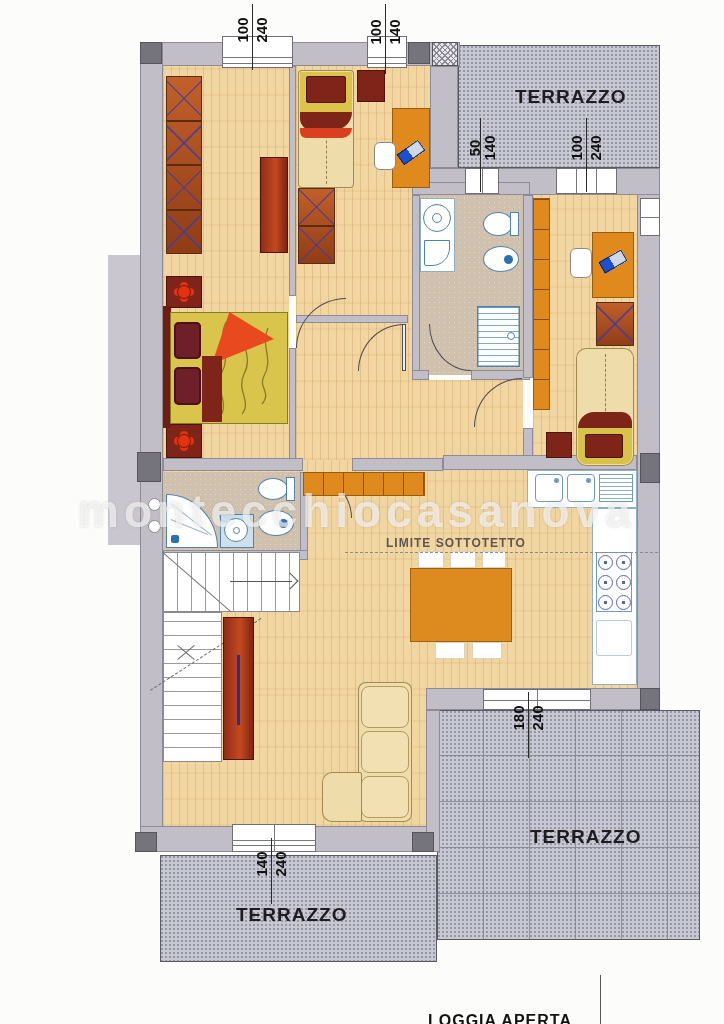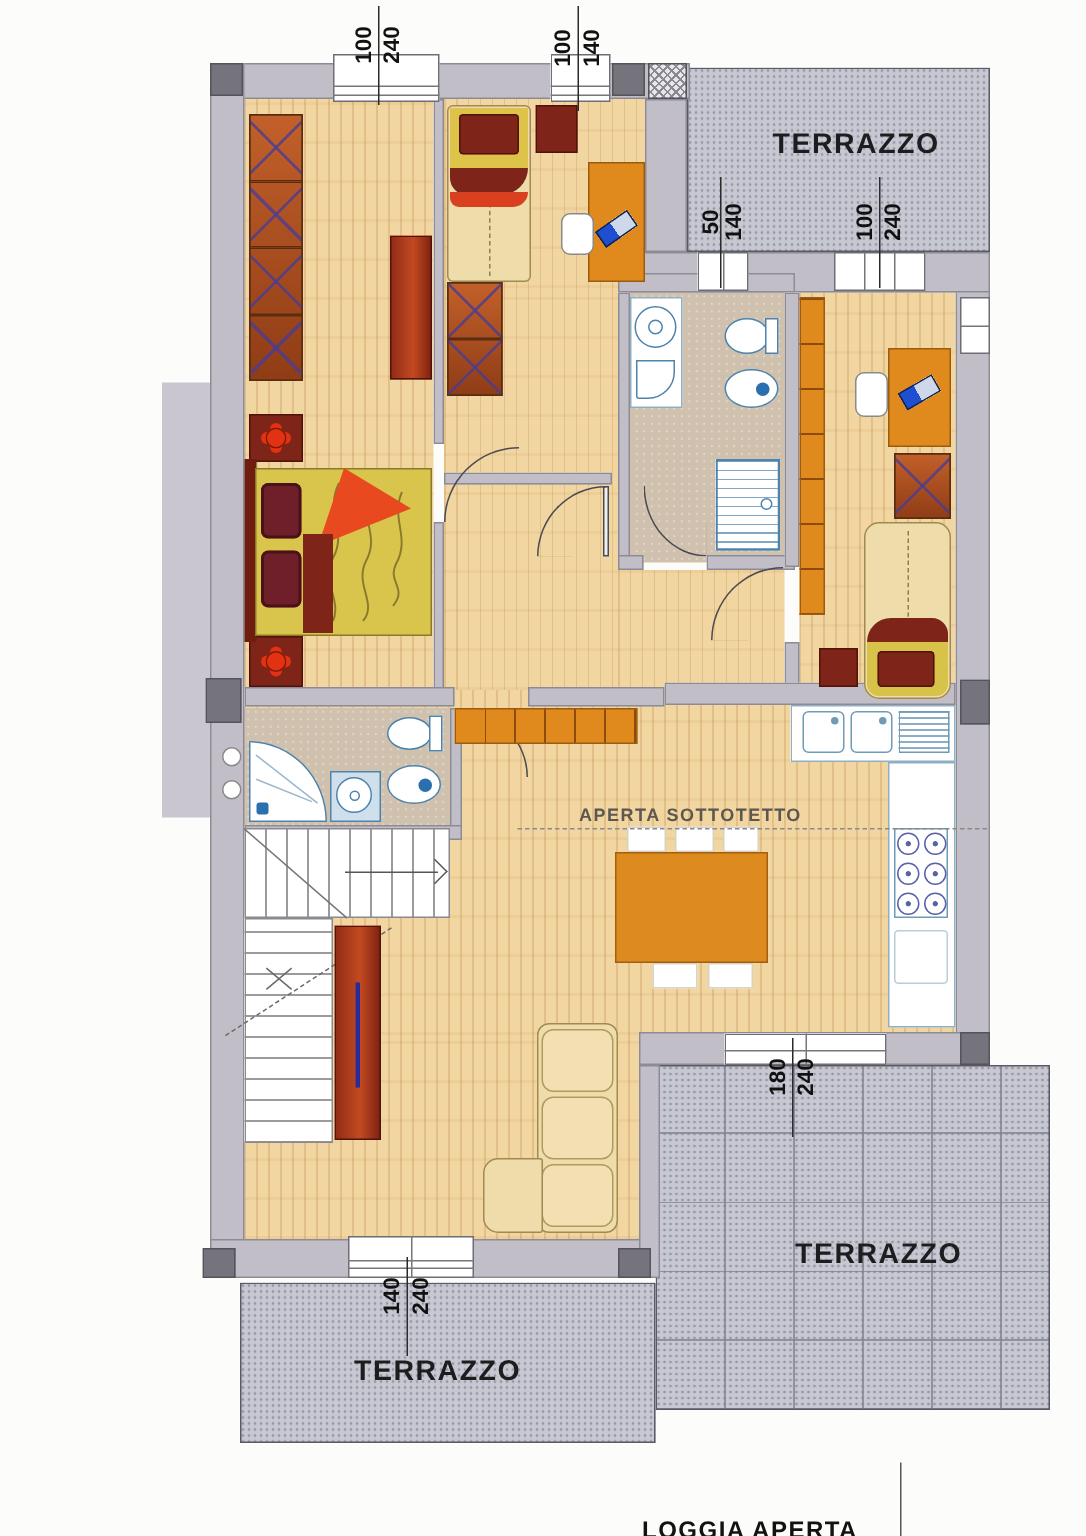--- a/index.html
+++ b/index.html
@@ -275,21 +275,21 @@
     <div class="abs" style="left:14px;top:38px;width:3px;height:70px;background:#2a2a9a;"></div>
   </div>
   <div class="abs cream" style="left:358px;top:682px;width:54px;height:140px;border-radius:8px;display:flex;flex-direction:column;gap:3px;padding:4px 3px;">
     <div style="flex:1;background:#f2e0b2;border:1px solid #b09a5e;border-radius:8px;"></div>
     <div style="flex:1;background:#f2e0b2;border:1px solid #b09a5e;border-radius:8px;"></div>
     <div style="flex:1;background:#f2e0b2;border:1px solid #b09a5e;border-radius:8px;"></div>
   </div>
   <div class="abs cream" style="left:322px;top:772px;width:40px;height:50px;border-radius:10px 2px 2px 10px;"></div>
 
   <div class="abs" style="left:345px;top:552px;width:313px;height:0;border-top:1px dashed #8a8a8a;"></div>
-  <div class="abs limite" style="left:386px;top:536px;">APERTA SOTTOTETTO</div>
+  <div class="abs limite" style="left:386px;top:536px;">LIMITE SOTTOTETTO</div>
 
   <div class="abs terrlabel" style="left:515px;top:86px;">TERRAZZO</div>
   <div class="abs terrlabel" style="left:530px;top:826px;">TERRAZZO</div>
   <div class="abs terrlabel" style="left:236px;top:904px;">TERRAZZO</div>
 
   <div class="dim" style="left:229px;top:4px;width:46px;height:66px;">
     <div class="dline"></div>
     <span class="na">100</span>
     <span class="nb">240</span>
   </div>
@@ -315,14 +315,15 @@
   </div>
   <div class="dim" style="left:248px;top:838px;width:46px;height:66px;">
     <div class="dline"></div>
     <span class="na">140</span>
     <span class="nb">240</span>
   </div>
 
   <div class="abs thinline" style="left:600px;top:975px;width:1px;height:49px;"></div>
   <div class="abs loggia" style="left:428px;top:1012px;">LOGGIA APERTA</div>
 
+  <div class="abs wm" style="left:78px;top:484px;width:646px;overflow:hidden;">montecchiocasanova</div>
 
 </div>
 
 </body></html>

